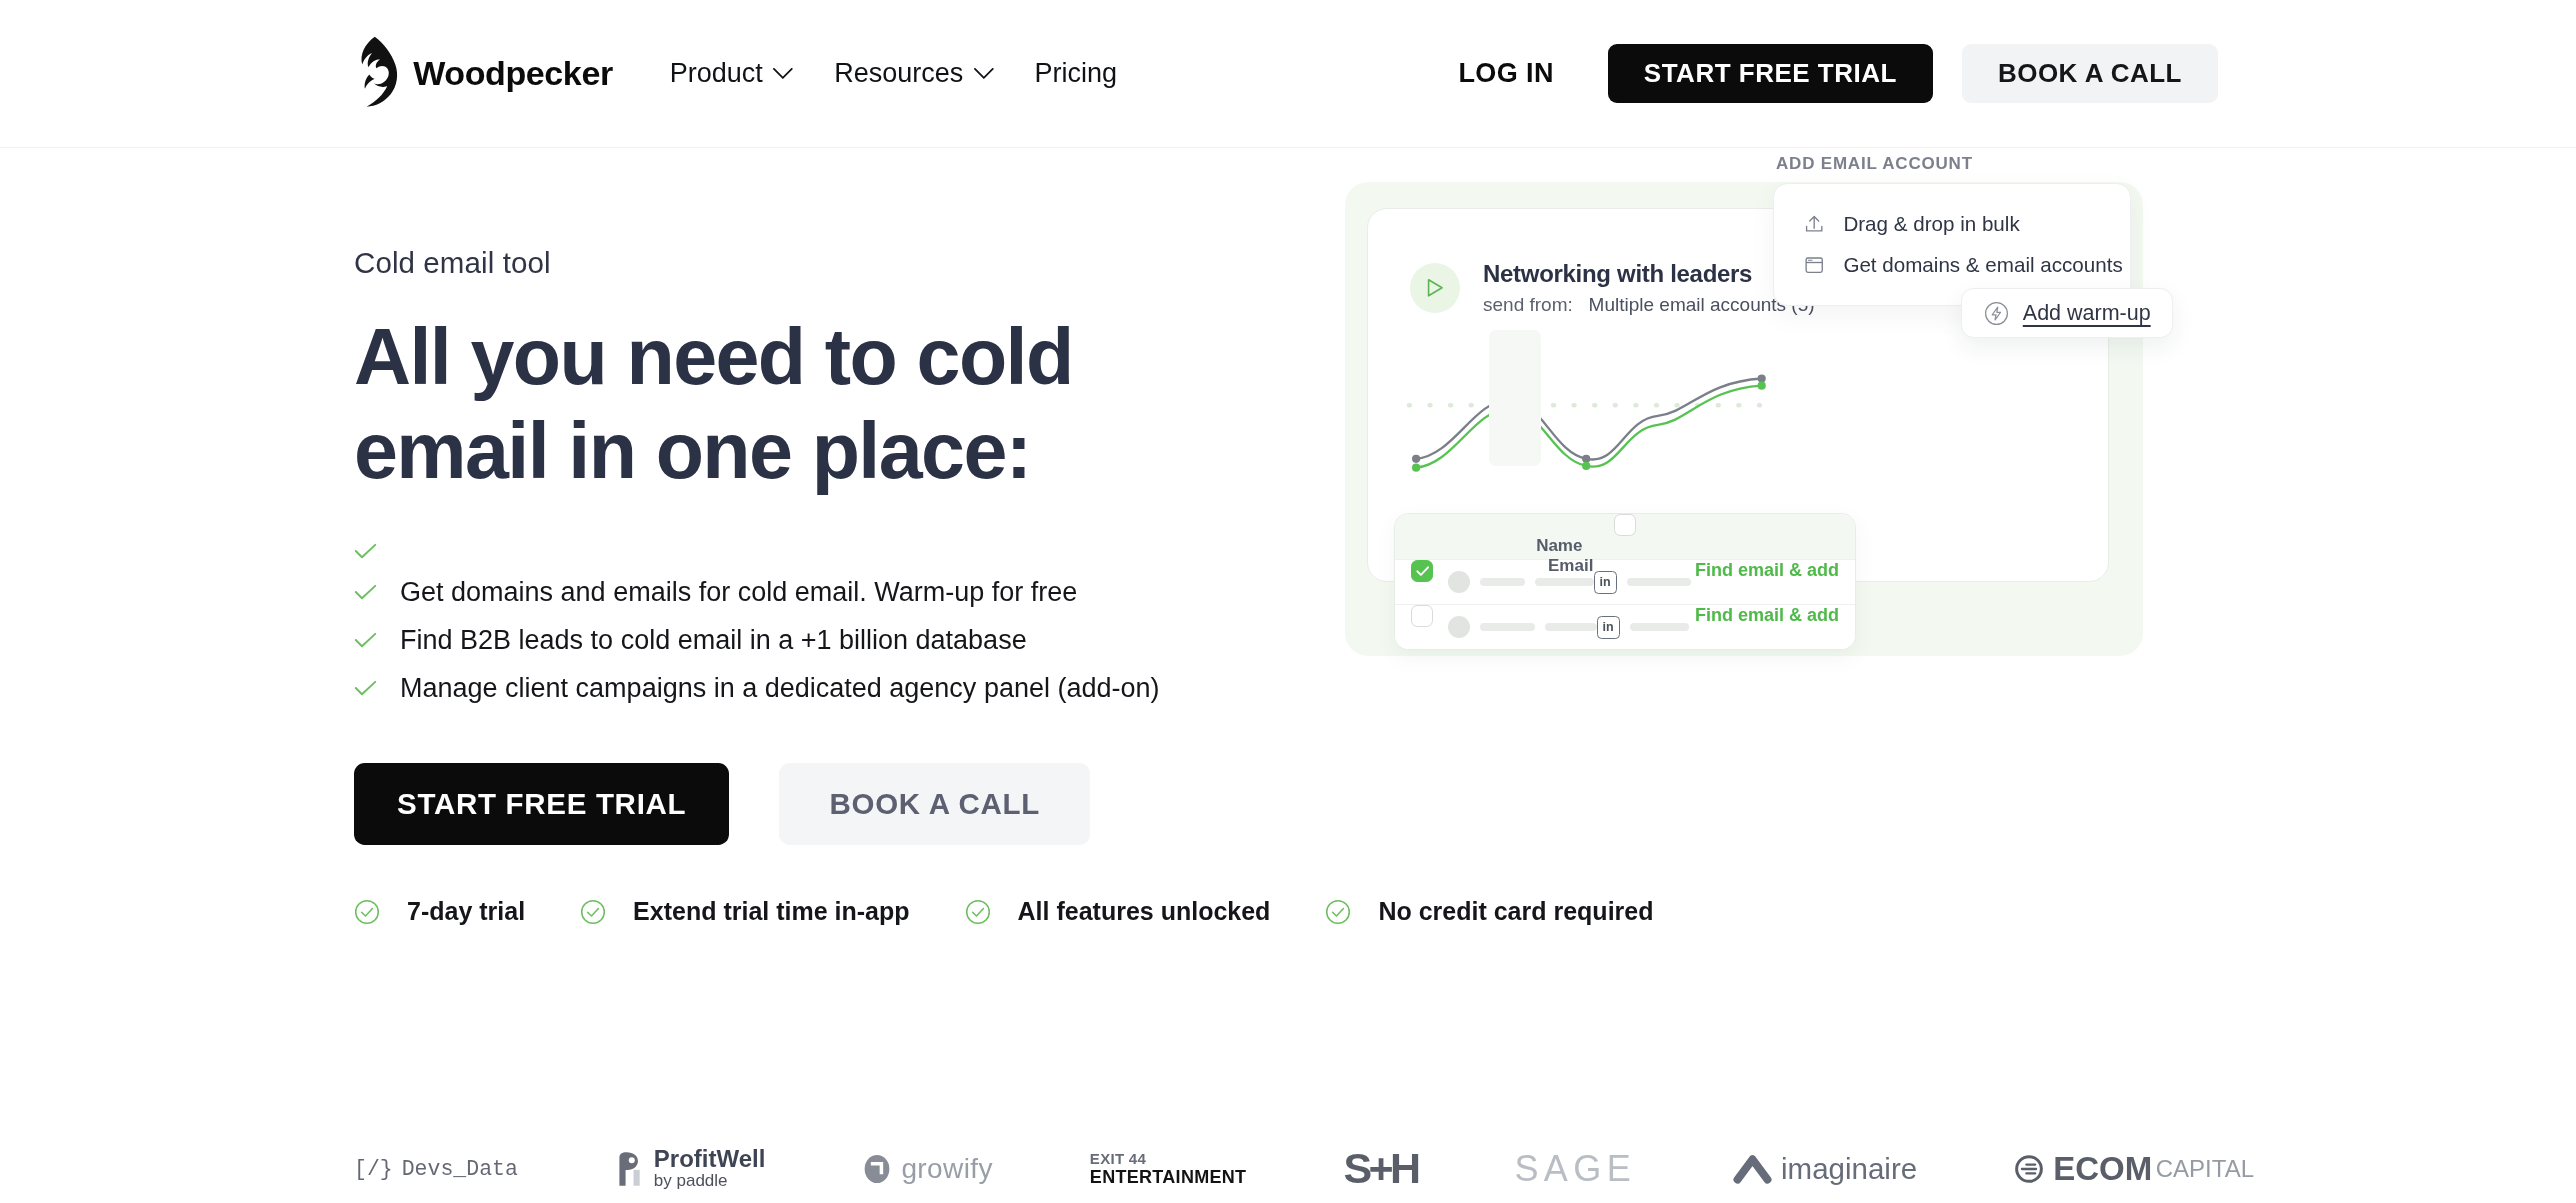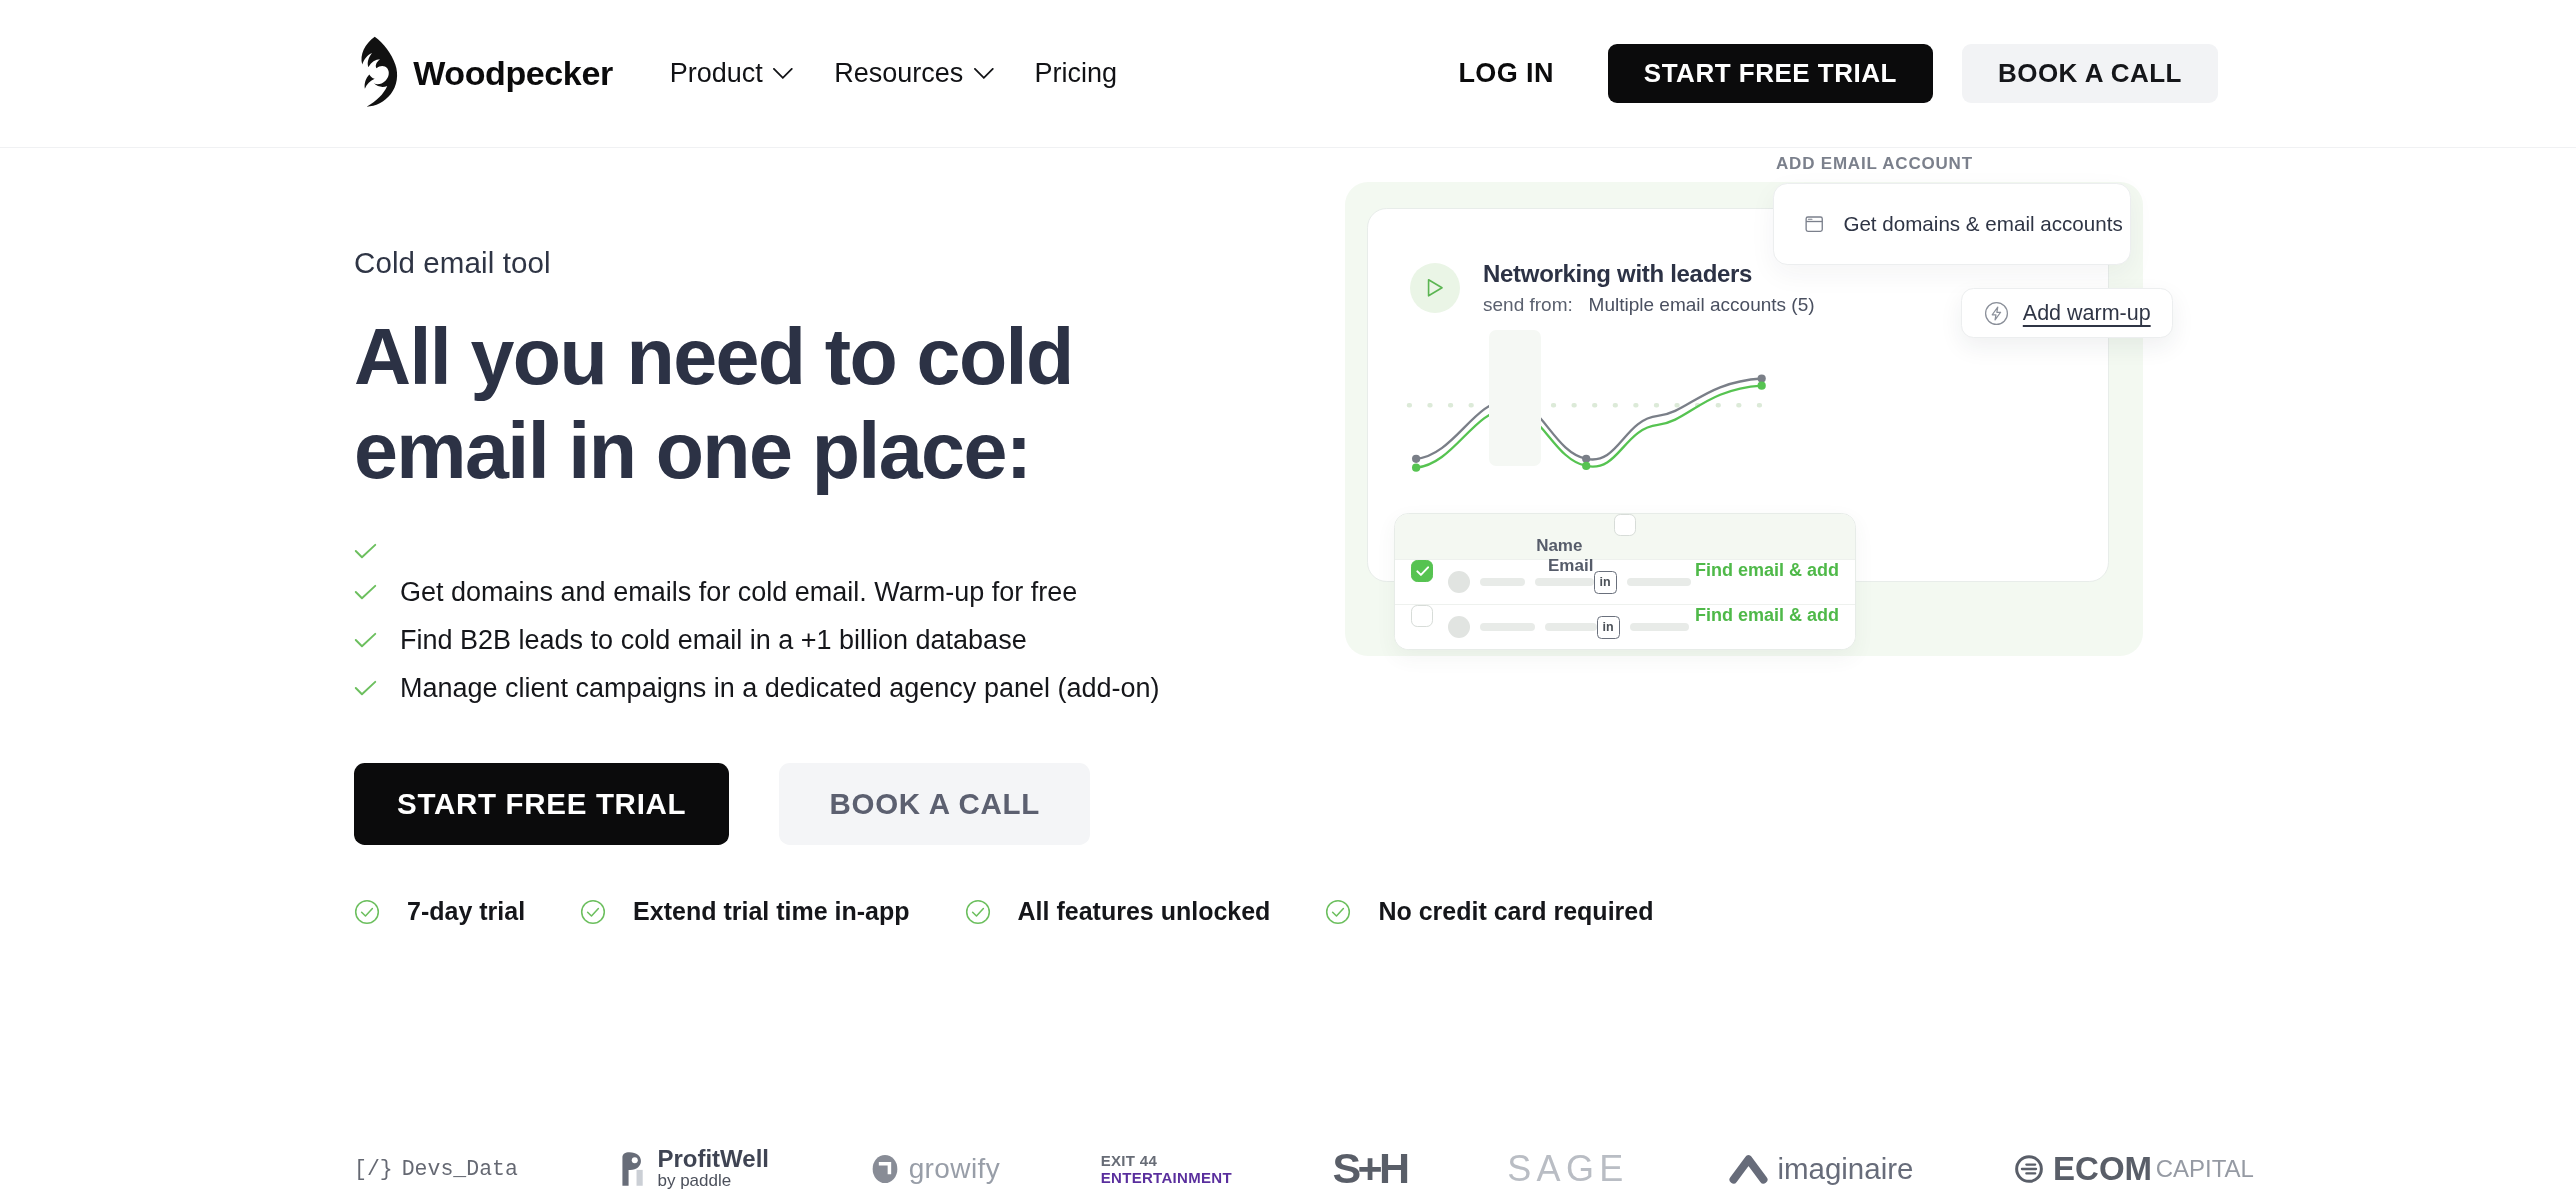--- a/index.html
+++ b/index.html
@@ -419,20 +419,27 @@
           <span class="skel" style="width:59px"></span>
         </span>
         <span class="find-link">Find email &amp; add</span>
       </div>
     </div>
 
     <div class="dd-title">ADD EMAIL ACCOUNT</div>
     <div class="dropdown">
       <div class="dd-item">
         <svg class="dd-ic" viewBox="0 0 25 25">
+          <path d="M12.5 17 L12.5 4 M7.5 9 L12.5 4 L17.5 9" fill="none" stroke="#7b808c" stroke-width="1.5" stroke-linecap="round" stroke-linejoin="round"></path>
+          <path d="M4 15 L4 20 L21 20 L21 15" fill="none" stroke="#7b808c" stroke-width="1.5" stroke-linecap="round"></path>
+        </svg>
+        <span class="dd-text">Drag &amp; drop in bulk</span>
+      </div>
+      <div class="dd-item">
+        <svg class="dd-ic" viewBox="0 0 25 25">
           <rect x="3.5" y="4.5" width="18" height="16" rx="2" fill="none" stroke="#7b808c" stroke-width="1.5"></rect>
           <path d="M3.5 9.5 L21.5 9.5" stroke="#7b808c" stroke-width="1.5"></path>
           <path d="M6 7 L10 7" stroke="#7b808c" stroke-width="1.2" stroke-linecap="round"></path>
         </svg>
         <span class="dd-text">Get domains &amp; email accounts</span>
       </div>
     </div>
 
     <div class="warmup">
       <svg width="25" height="25" viewBox="0 0 28 28">
@@ -466,21 +473,21 @@
       <svg width="30" height="36" viewBox="0 0 34 40">
         <ellipse cx="17" cy="20" rx="14" ry="16" fill="#7e838e"></ellipse>
         <path d="M10 12 L24 12 L24 26 L20 26 L20 16 L10 16 Z" fill="#ffffff"></path>
       </svg>
       <span class="logo-txt" style="font-size:28px;color:#9096a1;letter-spacing:0.4px;">growify</span>
     </div>
 
     <div class="logo-cell">
       <span>
         <span class="logo-txt" style="display:block;font-size:15px;font-weight:bold;color:#5b606b;letter-spacing:0.3px;line-height:1.15;">EXIT 44</span>
-        <span class="logo-txt" style="display:block;font-size:15px;font-weight:bold;color:#4c1d95;letter-spacing:0.3px;line-height:1.15;">ENTERTAINMENT</span>
+        <span class="logo-txt" style="display:block;font-size:18px;font-weight:bold;color:#000000;letter-spacing:0.3px;line-height:1.15;">ENTERTAINMENT</span>
       </span>
     </div>
 
     <div class="logo-cell">
       <span class="logo-txt" style="font-size:43px;font-weight:bold;color:#4c515c;letter-spacing:-3.6px;">S+H</span>
     </div>
 
     <div class="logo-cell">
       <span class="logo-txt" style="font-size:36px;color:#b4b8bf;letter-spacing:5.4px;">SAGE</span>
     </div>

